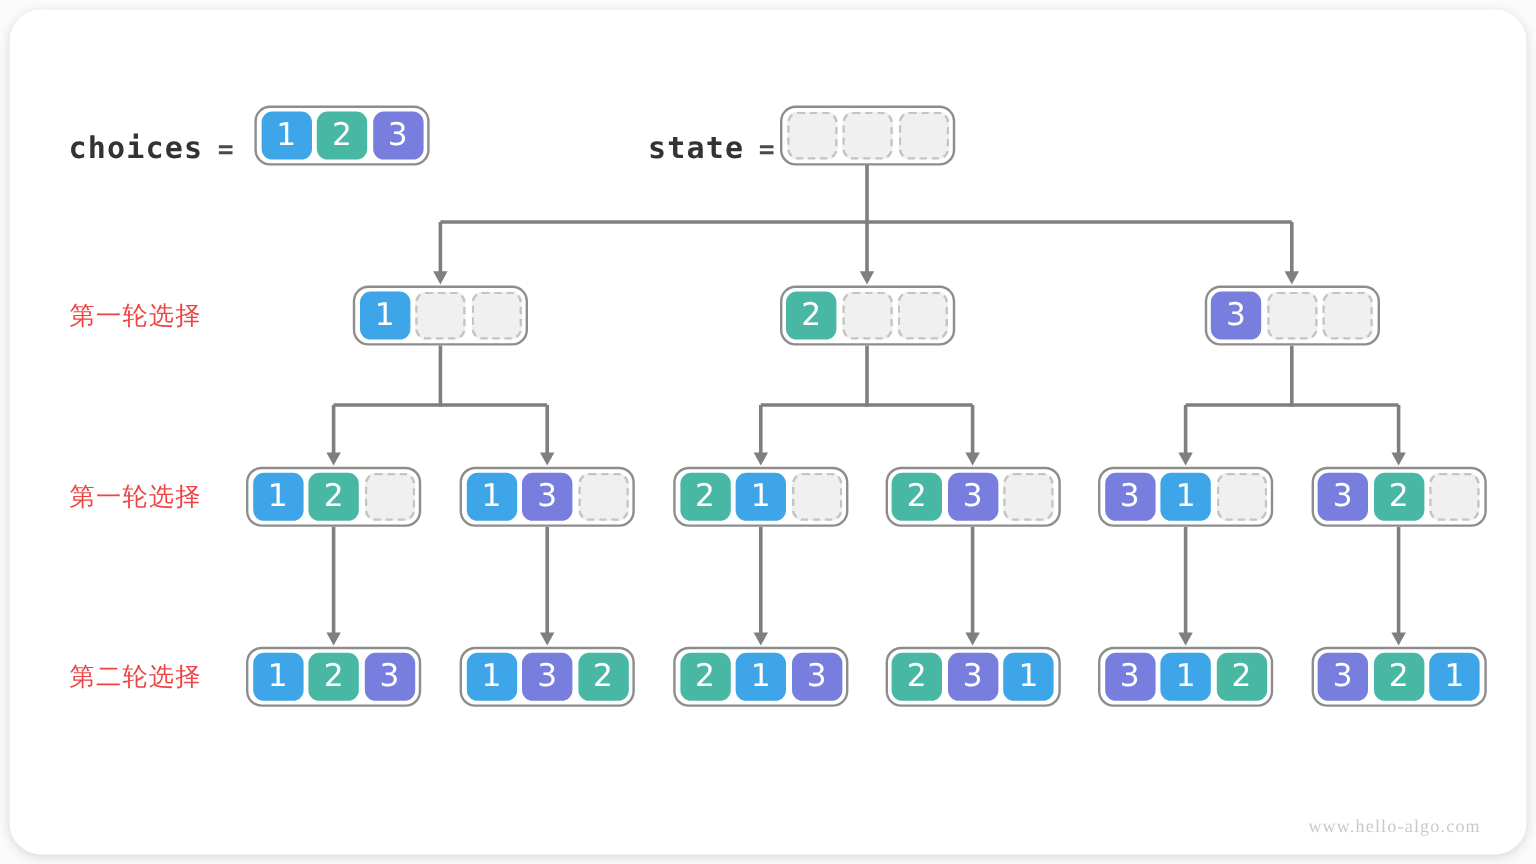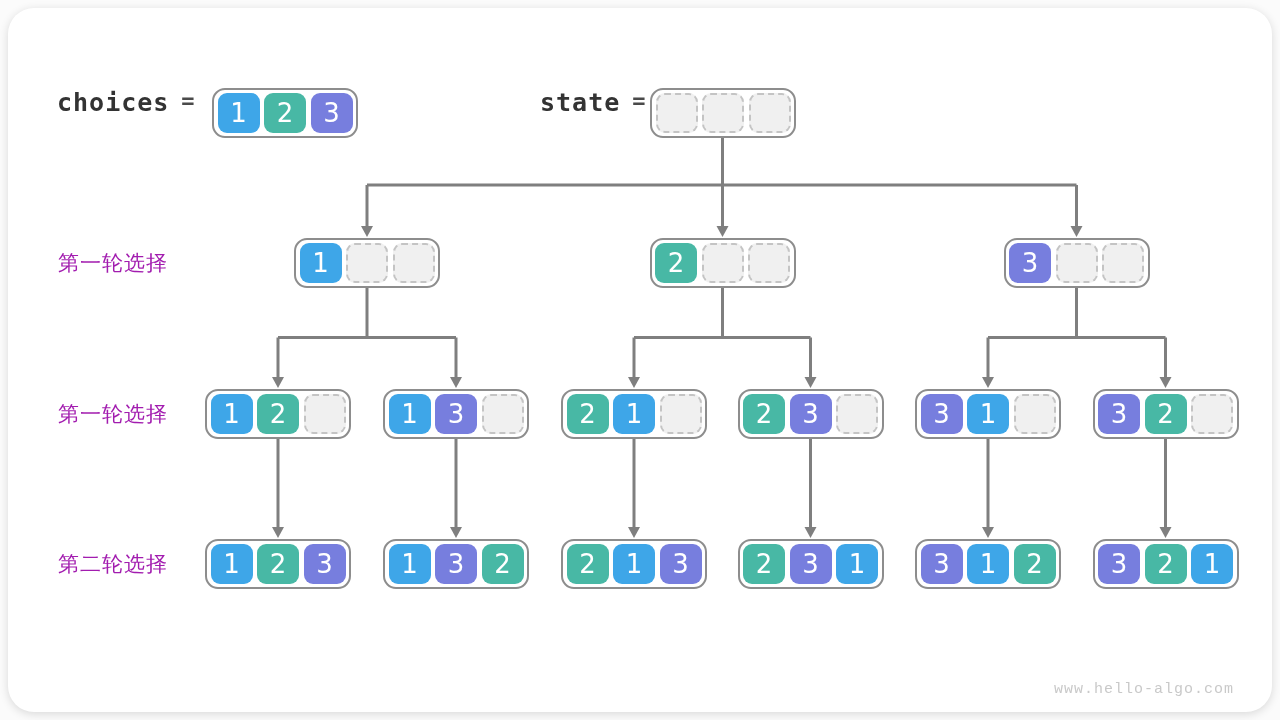--- a/index.html
+++ b/index.html
@@ -4,21 +4,21 @@
 <style>
   html,body{margin:0;padding:0;width:1280px;height:720px;background:#fbfbfb;overflow:hidden;}
   .card{
     position:absolute;left:8px;top:8px;width:1264px;height:704px;
     background:#ffffff;border-radius:26px;
     box-shadow:0 2px 10px rgba(0,0,0,.14);
   }
   .layer{position:absolute;left:0;top:0;width:1280px;height:720px;pointer-events:none;}
   
   .hdr{
-    position:absolute;top:88px;height:50px;display:flex;align-items:flex-start;gap:12px;
+    position:absolute;top:88px;height:50px;display:flex;align-items:flex-end;gap:12px;
     font-family:"DejaVu Sans Mono","Liberation Mono",monospace;color:#333;
   }
   .hdr .name{font-size:25px;font-weight:bold;letter-spacing:1px;}
   .hdr .eq{font-size:22px;font-weight:bold;color:#4a4a4a;}
   
   .abox{
     position:absolute;width:146px;height:50px;box-sizing:border-box;
     background:#fff;border:2.5px solid #8d8d8d;border-radius:13px;
     display:flex;align-items:center;justify-content:space-between;padding:0 3.5px;
   }
@@ -29,25 +29,25 @@
     font-size:26px;font-weight:500;color:#fff;
   }
   .cell.v1{background:var(--c1);}
   .cell.v2{background:var(--c2);}
   .cell.v3{background:var(--c3);}
   .cell.empty{background:#f0f0f0;border:2px dashed #c4c4c4;}
   
   .row-label{
     position:absolute;left:58px;height:50px;display:flex;align-items:center;
     font-family:"DejaVu Sans","Liberation Sans",sans-serif;
-    font-size:21px;font-weight:500;color:#a21caf;letter-spacing:1px;
+    font-size:21px;font-weight:500;color:#ef4444;letter-spacing:1px;
   }
   .watermark{
     position:absolute;right:46px;bottom:22px;
-    font-family:Liberation Mono, monospace;
+    font-family:Liberation Serif, serif;
     font-size:15px;color:#c9c9c9;letter-spacing:1px;
   }
   svg line{stroke:#7f7f7f;stroke-width:3;}
   svg polygon{fill:#7f7f7f;}
 </style>
 </head>
 <body>
 
 <div class="card"></div>
 

